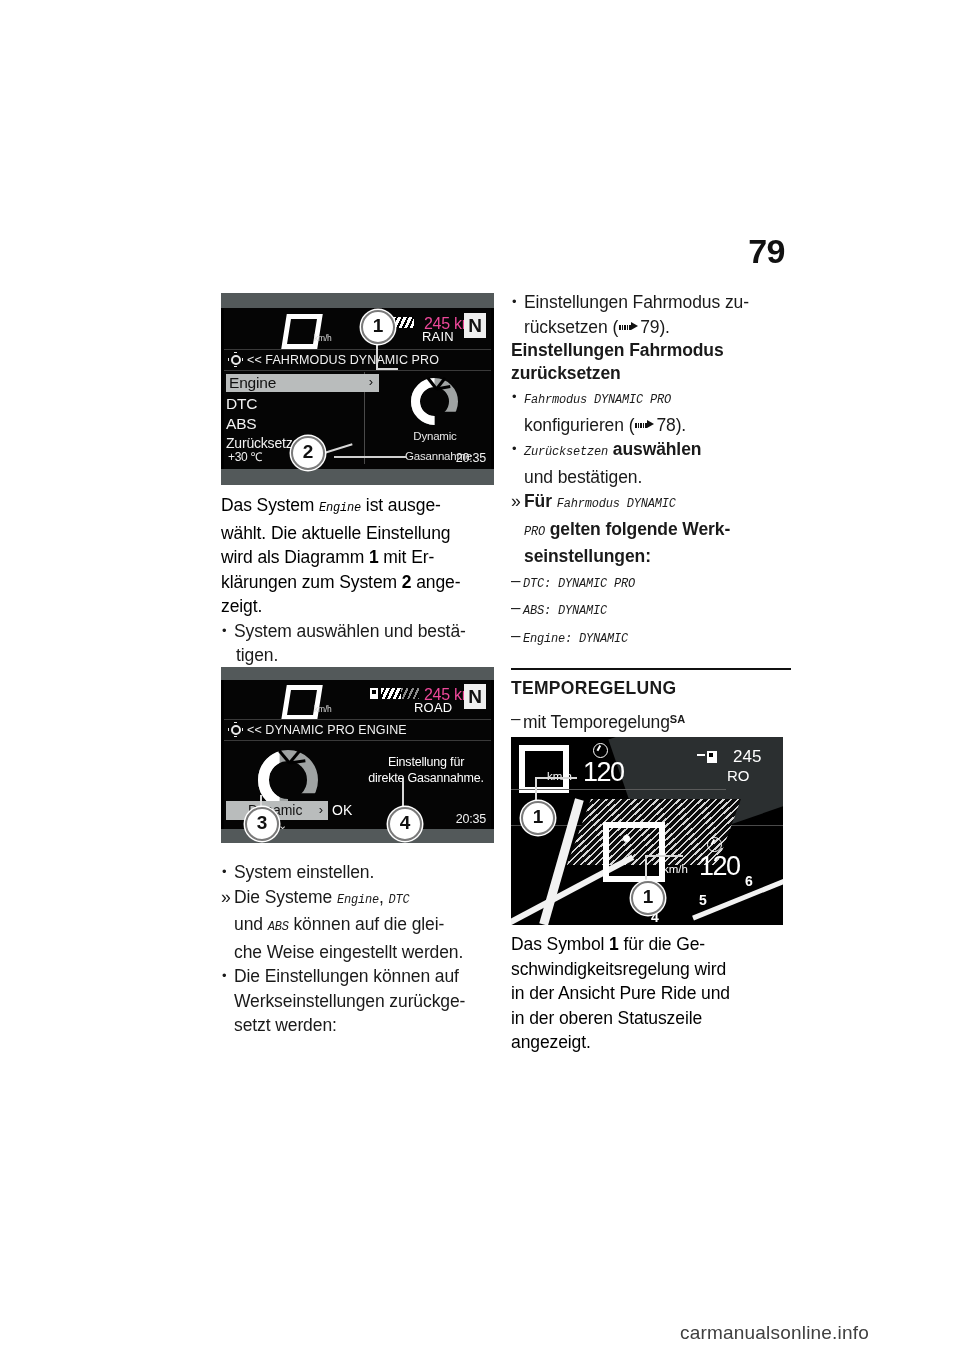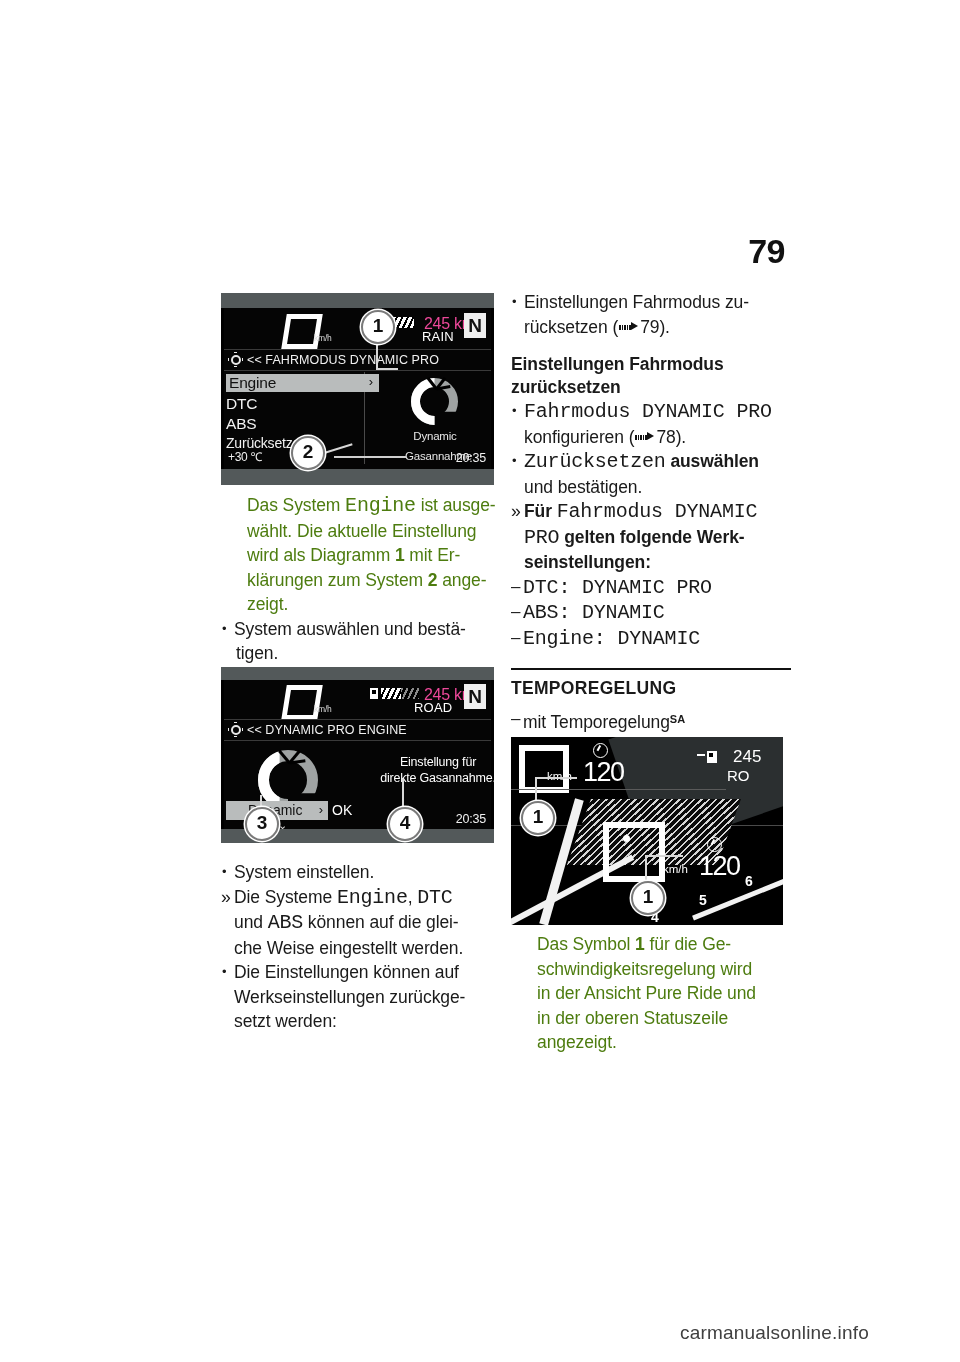--- a/index.html
+++ b/index.html
@@ -39,36 +39,35 @@
   }
   .col-left  { left: 221px; top: 293px; }
   .col-right { left: 511px; top: 290px; }
 
   p, ul { margin: 0; padding: 0; }
 
   .para {
     font-size: 17.5px;
     line-height: 24.5px;
     letter-spacing: -0.1px;
-    color: #4d7c0f;
-    margin-left: 26px;
+    color: #000000;
   }
   .mono {
     font-family: "Liberation Mono", "DejaVu Sans Mono", monospace;
-    font-size: 20px;
+    font-size: 12px;
     letter-spacing: -0.2px;
+    font-style: italic;
   }
   b, .b { font-weight: bold; }
 
   .h2 {
     font-size: 17.5px;
     font-weight: bold;
     line-height: 23px;
     letter-spacing: -0.1px;
-    margin-top: 14px;
   }
   .h1 {
     font-size: 17.5px;
     font-weight: bold;
     letter-spacing: 0.3px;
     line-height: 23px;
   }
   .rule {
     border-top: 2.5px solid #111;
     margin-top: 17px;
@@ -488,21 +487,21 @@
         </div>
 
         <div class="dial" style="left:34px;top:70px;width:60px;height:60px;">
           <div class="ring" style="border-width:11px;"></div>
           <div class="ring lit" style="border-width:11px;clip-path:polygon(0 0,36% 0,36% 100%,0 100%,0 72%);"></div>
           <div class="seg" style="transform:rotate(40deg);height:16px;top:-3px;"></div>
           <div class="seg" style="transform:rotate(-40deg);height:16px;top:-3px;"></div>
           <div class="seg" style="transform:rotate(82deg);height:16px;top:-3px;"></div>
         </div>
 
-        <div class="expl" style="left:144px;top:74px;width:140px;">
+        <div class="expl" style="left:132px;top:74px;width:140px;">
           <span>Einstellung für</span><br>
           <span>direkte Gasannahme.</span>
         </div>
 
         <div style="position:absolute;left:2px;top:121px;width:102px;height:19px;background:#b9bcbc;">
           <span style="position:absolute;left:22px;top:1px;font-size:14px;color:#111;">Dynamic</span>
           <span style="position:absolute;right:5px;top:1px;font-size:13px;color:#111;">›</span>
         </div>
         <span style="position:absolute;left:108px;top:122px;font-size:14px;color:#fff;">OK</span>
         <span style="position:absolute;left:54px;top:139px;font-size:11px;color:#dedede;">⌄</span>

